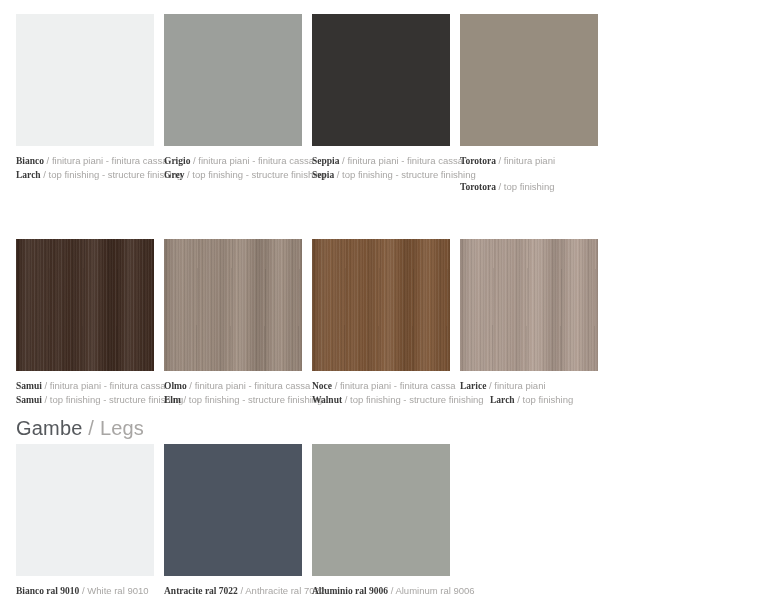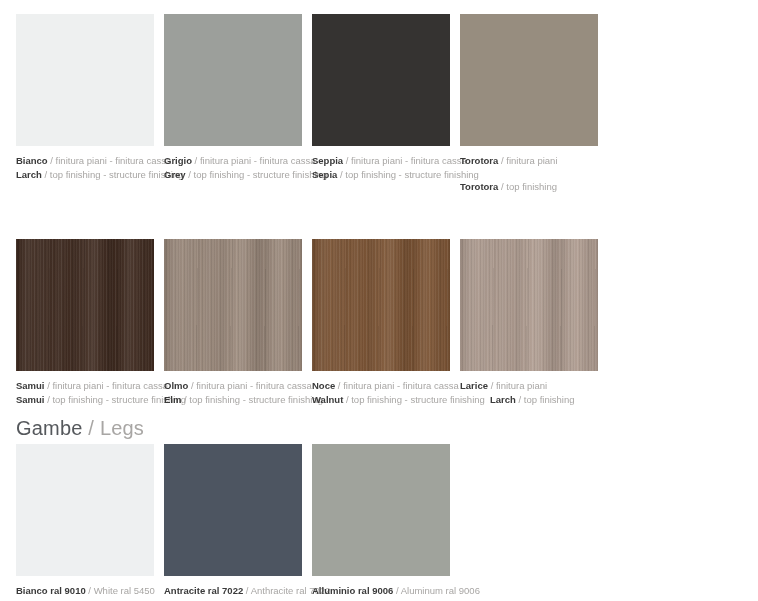--- a/index.html
+++ b/index.html
@@ -92,20 +92,21 @@
   .swatch-label {
     margin-top: 8px;
     font-size: 9.5px;
     line-height: 14px;
     color: #a8a6a4;
     white-space: nowrap;
   }
   .swatch-label .nm {
     color: #3a3a3a;
     font-weight: bold;
+    font-family: Liberation Serif, serif;
   }
 
   .section-heading {
     position: absolute;
     left: 16px;
     top: 417px;
     font-size: 20px;
     color: #55585c;
     letter-spacing: 0.2px;
   }
@@ -172,21 +173,21 @@
     </div>
 </div>
 
 <div class="section-heading">
   <span class="it">Gambe</span><span class="en"> / </span><span class="en">Legs</span>
 </div>
 
 <div class="legs-grid">
     <div class="swatch-cell">
       <div class="swatch-chip" style="background: rgb(238, 240, 241);"></div>
-      <div class="swatch-label"><span class="nm">Bianco ral 9010</span> / <span>White ral 5450</span></div>
+      <div class="swatch-label"><span class="nm">Bianco ral 9010</span> / <span>White ral 9010</span></div>
     </div>
     <div class="swatch-cell">
       <div class="swatch-chip" style="background: rgb(77, 85, 97);"></div>
       <div class="swatch-label"><span class="nm">Antracite ral 7022</span> / <span>Anthracite ral 7022</span></div>
     </div>
     <div class="swatch-cell">
       <div class="swatch-chip" style="background: rgb(160, 163, 156);"></div>
       <div class="swatch-label"><span class="nm">Alluminio ral 9006</span> / <span>Aluminum ral 9006</span></div>
     </div>
   </div>

